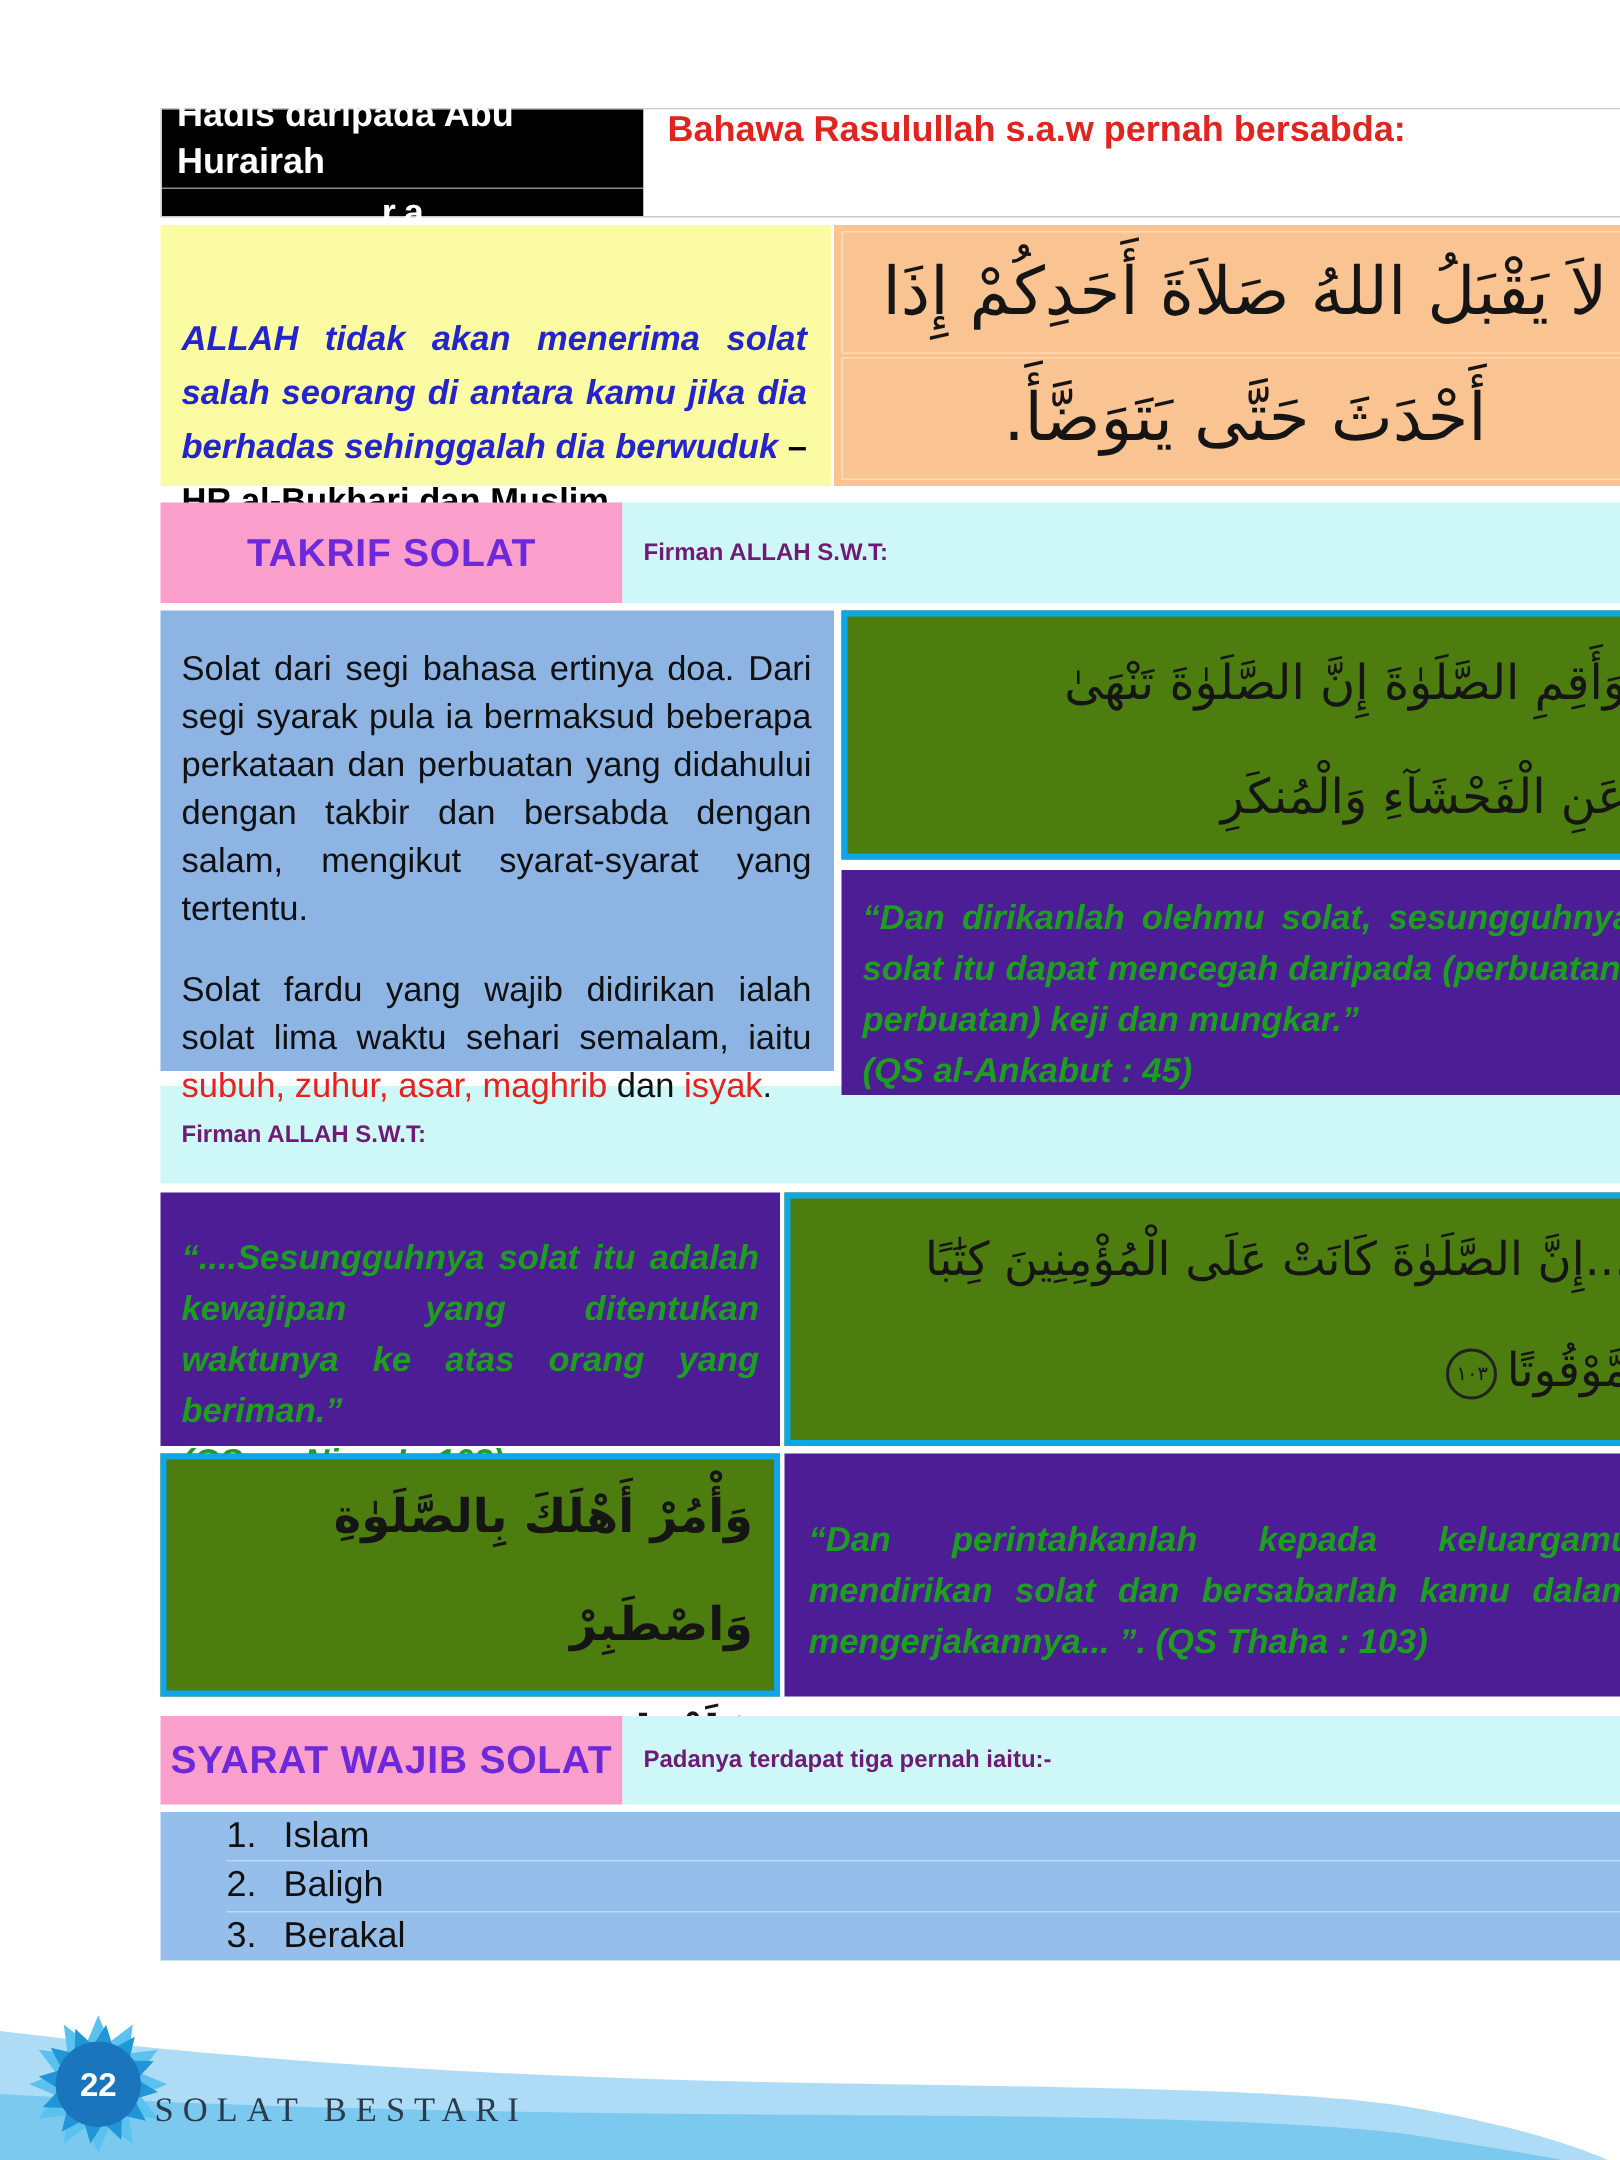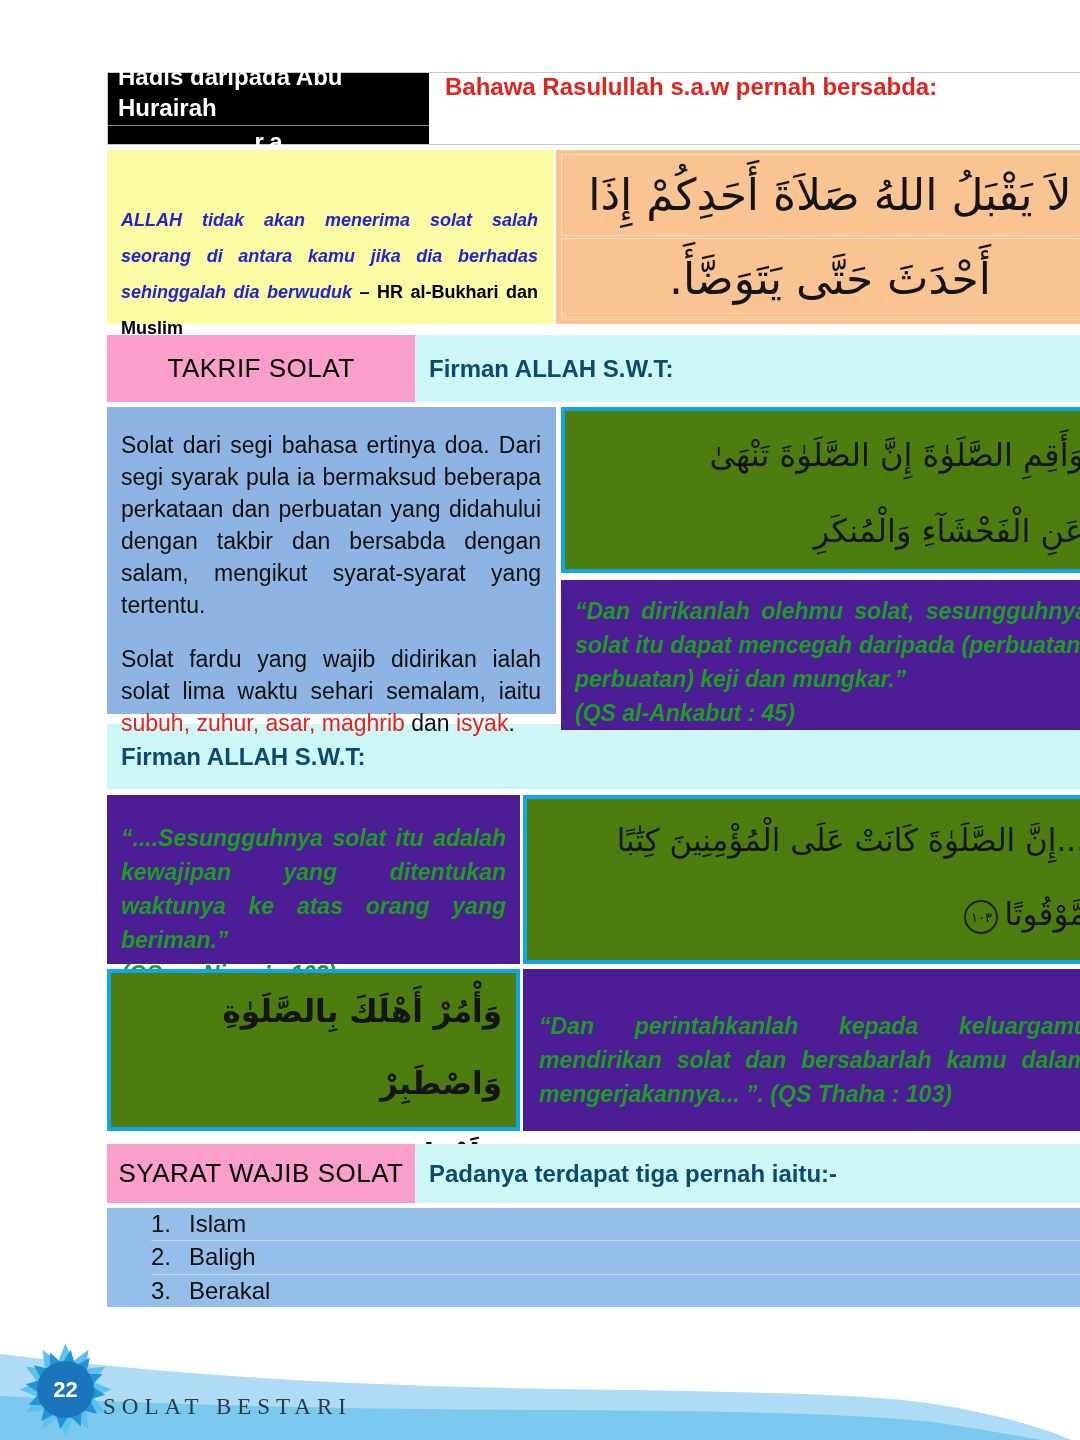--- a/index.html
+++ b/index.html
@@ -16,37 +16,37 @@
   .black-cell{width:321px;background:#000;color:#fff;display:flex;flex-direction:column;
               justify-content:center;align-items:center;font-weight:bold;font-size:24px;line-height:31px;}
   .black-cell .l1{border-bottom:1px solid #8a8a8a;padding:1px 10px 2px;}
   .black-cell .l2{padding:0 10px;}
   .white-cell{flex:1;background:#fff;display:flex;align-items:flex-start;padding-left:16px;}
   .red-text{color:#e0251f;font-weight:bold;font-size:24px;}
 
   
   .row-hadis-body{margin-top:5px;height:174px;}
   .yellow-cell-hadis{width:447px;background:#fbfba4;padding:34px 16px 0 14px;}
-  .quote-blue{font-size:18px;line-height:36px;text-align:justify;}
+  .quote-blue{font-size:23px;line-height:36px;text-align:justify;}
   .quote-blue .my{color:#2424cf;font-weight:bold;font-style:italic;}
   .quote-blue .src{color:#000;font-weight:bold;}
   .orange-cell{flex:1;margin-left:2px;background:#fac392;display:flex;flex-direction:column;
                justify-content:center;}
   .orange-cell .ar-line{outline:1px solid rgba(255,255,255,.4);margin:2px 6px;}
   .arabic{font-family:"DejaVu Sans",sans-serif;direction:rtl;color:#151515;}
   .ar-center{text-align:center;}
   .ar-right{text-align:right;}
   .orange-cell .arabic{font-size:44px;line-height:80px;}
 
   
   .row-sec{margin-top:11px;}
   .pink-cell{width:308px;background:#fa9fcb;display:flex;align-items:center;justify-content:center;}
-  .pink-title{color:#000000;font-weight:normal;font-size:26px;letter-spacing:.5px;}
+  .pink-title{color:#6d28d9;font-weight:bold;font-size:26px;letter-spacing:.5px;}
   .cyan-cell{flex:1;background:#cdf8f7;display:flex;align-items:center;padding-left:14px;}
-  .cyan-label{font-size:24px;font-weight:600;color:#0c4a6e;}
+  .cyan-label{font-size:16px;font-weight:600;color:#701a75;}
   .h67{height:67px;} .h59{height:59px;} .h65{height:65px;margin-top:10px;}
 
   
   .row-takrif{margin-top:5px;height:307px;align-items:stretch;}
   .blue-cell{width:449px;background:#8db4e2;padding:22px 15px 0 14px;}
   .blue-cell p{margin:0;font-size:23px;line-height:32px;text-align:justify;color:#101010;}
   .blue-cell p+p{margin-top:22px;}
   .red-word{color:#e8211c;}
   .takrif-right{flex:1;margin-left:5px;display:flex;flex-direction:column;}
   .gray-box{background:#4d7c0f;border:4px solid #0ea5e9;box-sizing:border-box;}

